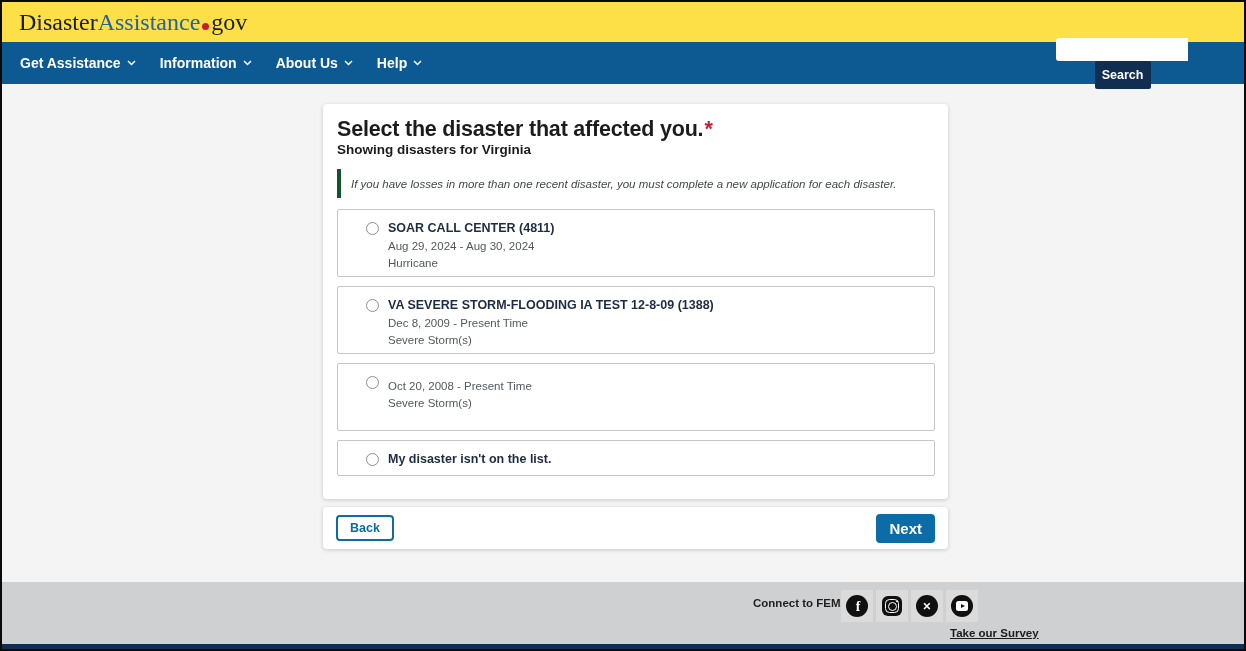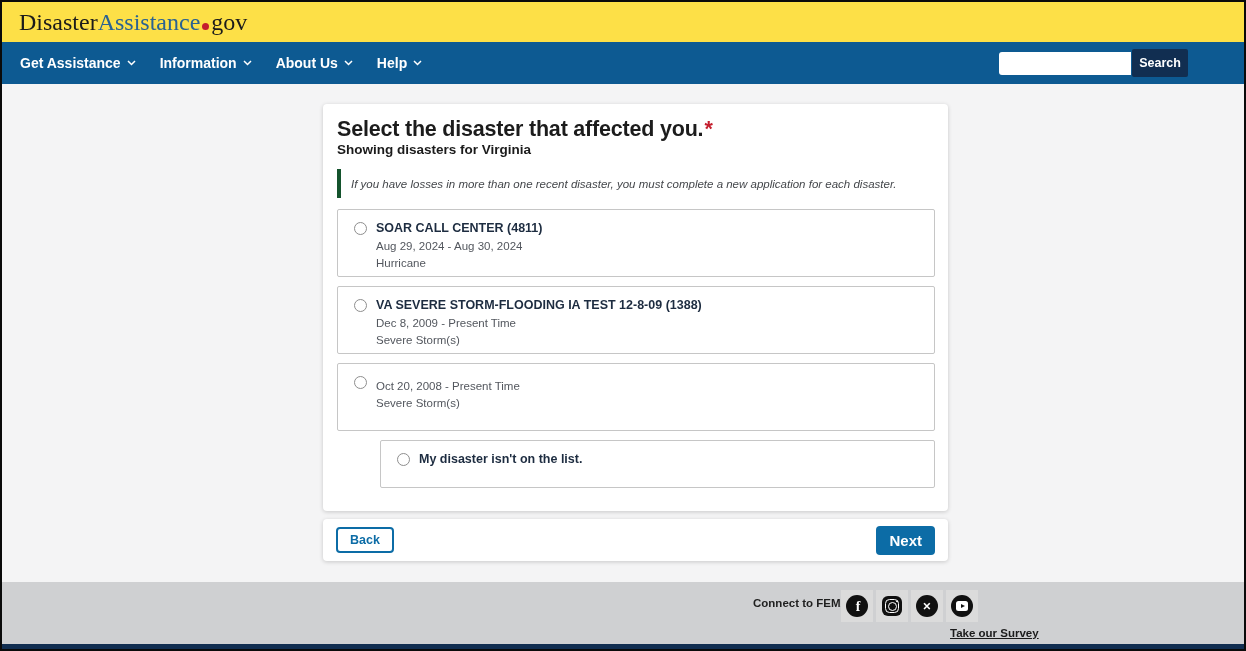--- a/index.html
+++ b/index.html
@@ -11,36 +11,36 @@
   }
   
   .site-header { height:40px; background:#fde047; display:flex; align-items:center; padding-left:17px; }
   .logo { font-family:"Liberation Serif", serif; font-size:24px; color:#1b1b1b; cursor:pointer; white-space:nowrap; }
   .logo-blue { color:var(--logo-blue,#2a6292); }
   .logo-dot { display:inline-block; width:7px; height:7px; border-radius:50%; background:var(--accent-red,#c41e2d); margin:0 2px; }
   
   .primary-nav { height:42px; background:var(--nav-blue,#0d5a92); display:flex; align-items:center; padding:0 56px 0 18px; }
   .nav-items { display:flex; gap:24px; align-items:center; }
   .nav-item { color:#fff; font-size:14px; font-weight:bold; display:flex; align-items:center; gap:6px; cursor:pointer; white-space:nowrap; }
-  .nav-search { margin-left:auto; display:flex; align-items:center; }
+  .nav-search { margin-left:auto; display:flex; align-items:center;flex-direction:column; }
   .search-input { width:132px; height:23px; border:none; border-radius:3px 0 0 3px; padding:0 6px; font-size:12px; outline:none; }
   .search-btn { width:56px; height:28px; margin-left:1px; background:var(--search-navy,#112e51); color:#fff; border:none; border-radius:2px; font-weight:bold; font-size:12.5px; font-family:inherit; cursor:pointer; }
   
   .main-wrap { width:625px; margin:20px 0 0 321px; }
   .card { background:#fff; border-radius:4px; box-shadow:0 1px 4px rgba(0,0,0,.18); }
   .question-card { padding:13px 13px 23px 14px; }
   .page-title { font-size:21.5px; font-weight:700; color:#1c1c1c; letter-spacing:-0.2px; }
   .req-marker { color:var(--accent-red,#c41e2d); margin-left:1px; }
   .subheading { font-size:13.5px; font-weight:600; color:#1b1b1b; margin-top:0; }
   .note { margin-top:12px; border-left:4px solid #14532d; padding:5px 0 6px 10px; }
   .note-text { font-style:italic; font-size:11.5px; color:#44474b; }
   .options { margin-top:11px; display:flex; flex-direction:column; gap:9px; }
-  .option { border:1px solid #c6c6c6; border-radius:2px; background:#fff; padding:11px 16px; display:flex; gap:9px; cursor:pointer; }
+  .option { border:1px solid #c6c6c6; border-radius:2px; background:#fff; padding:11px 28px; display:flex; gap:9px; cursor:pointer; }
   .option.tall { height:68px; }
-  .option.short { height:48px;margin-left:43px; }
+  .option.short { height:36px; }
   .radio { width:13px; height:13px; border:1.5px solid #8e8e8e; border-radius:50%; background:#fff; flex-shrink:0; margin-top:1px; cursor:pointer; }
   .option-title { font-size:12.5px; font-weight:700; color:#1d2c40; }
   .option-line { font-size:11.5px; color:#53575e; margin-top:5px; }
   .actions-card { margin-top:8px; height:42px; padding:12px 13px; display:flex; justify-content:space-between; align-items:center; }
   .btn-back { background:#fff; border:2px solid var(--button-blue,#0c6ca6); color:var(--button-blue,#0c6ca6); border-radius:4px; font-weight:700; font-size:12.5px; font-family:inherit; padding:4px 12px; cursor:pointer; }
   .btn-next { background:var(--button-blue,#0c6ca6); border:none; color:#fff; border-radius:4px; font-weight:700; font-size:15px; font-family:inherit; padding:6px 13px; cursor:pointer; }
   
   .site-footer { position:absolute; left:0; right:0; bottom:5px; height:62px; background:var(--footer-gray,#cfd0d2); }
   .connect-label { position:absolute; left:751px; top:15px; font-size:11.5px; font-weight:700; color:#1f1f1f; }
   .social-row { position:absolute; left:839px; top:8px; display:flex; gap:3px; }

